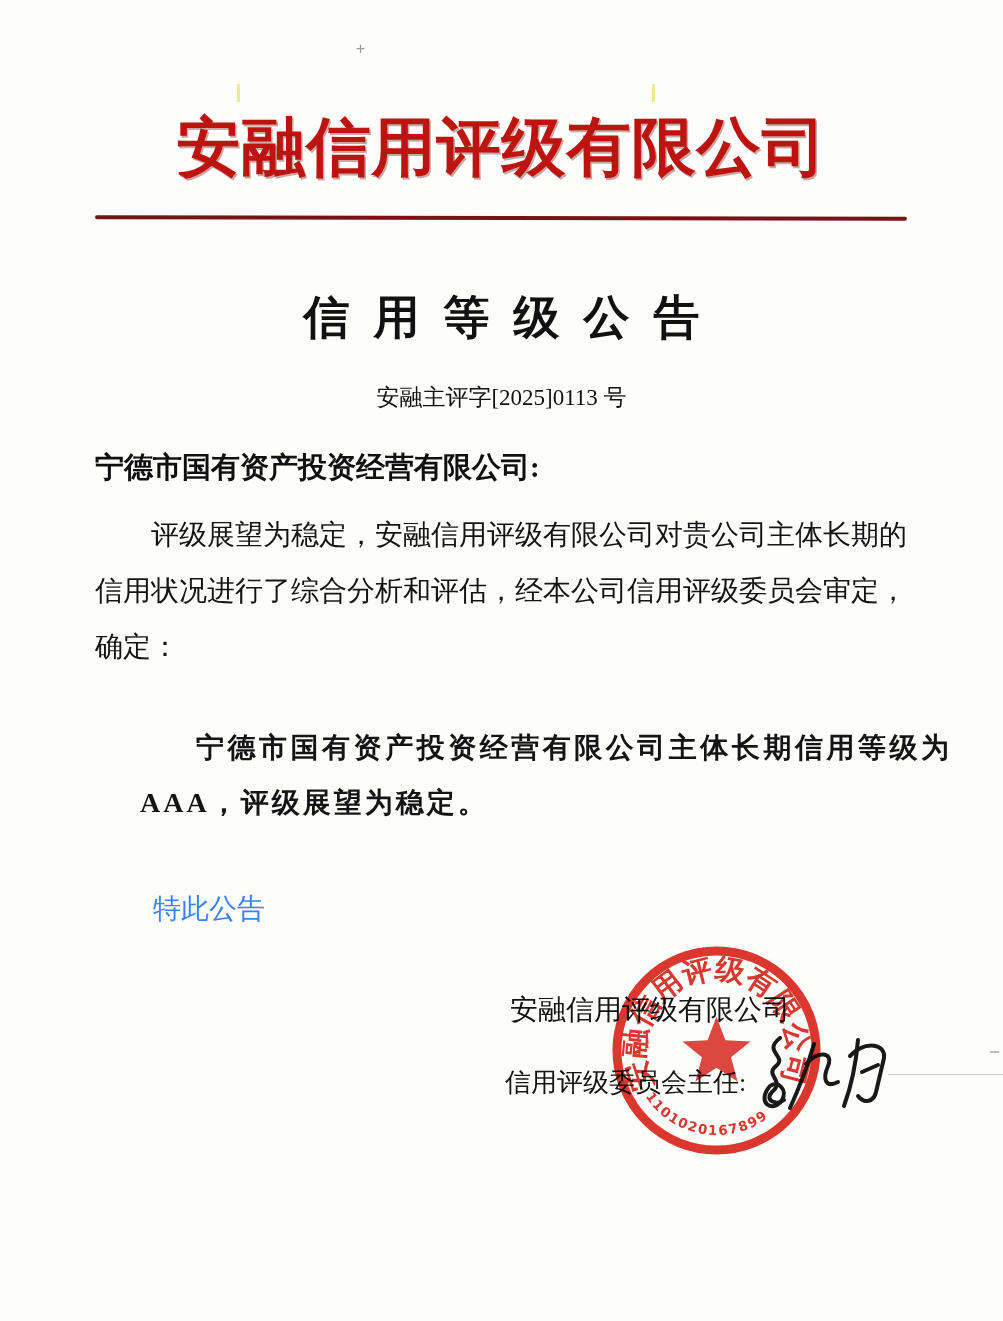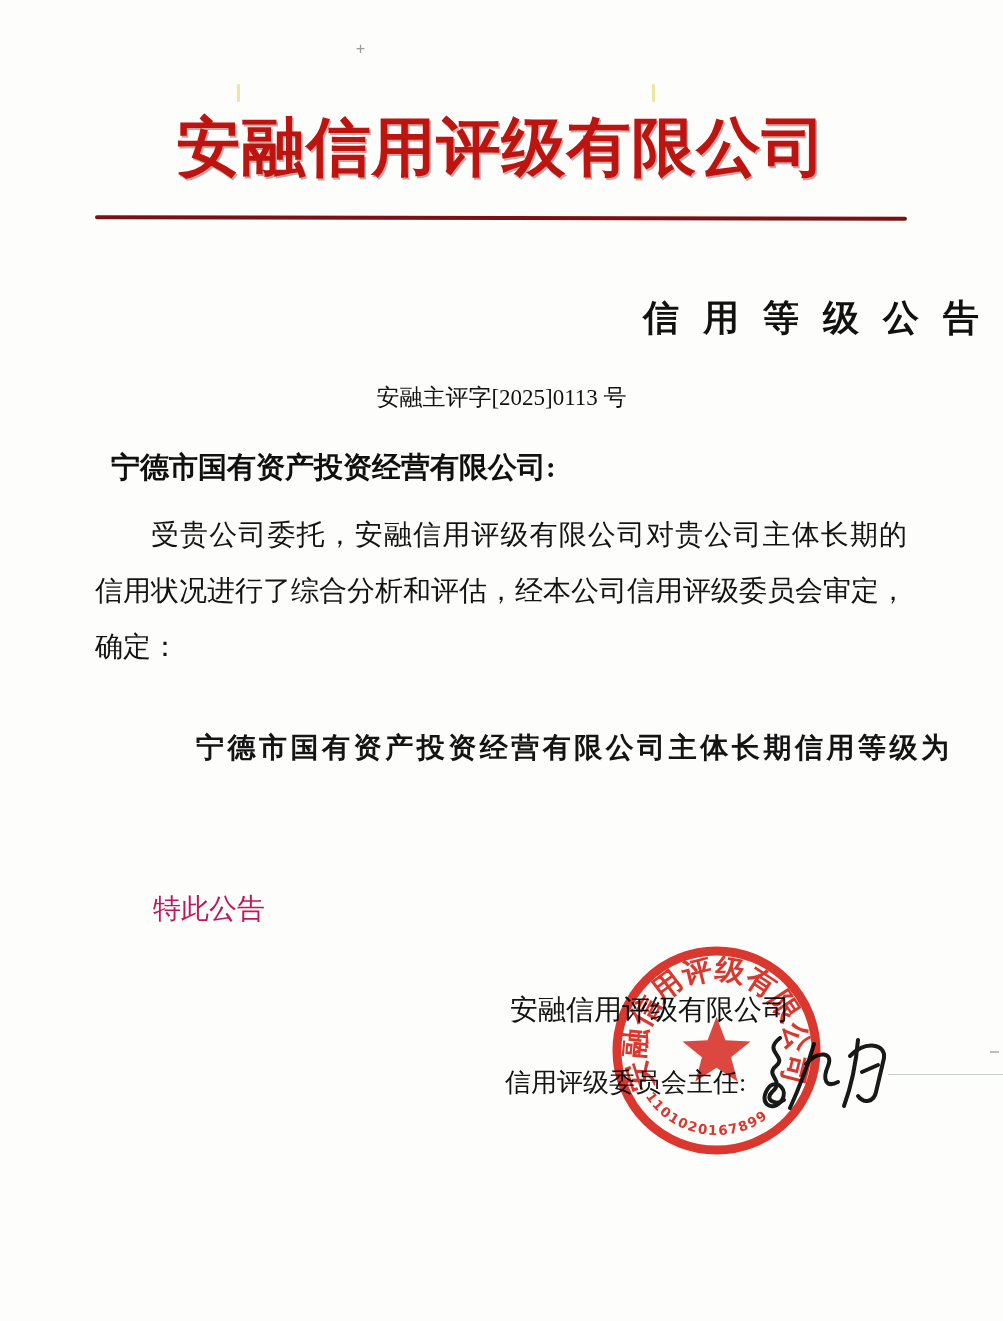--- a/index.html
+++ b/index.html
@@ -22,47 +22,47 @@
   }
   .rule{
     position:absolute;top:216px;left:95px;width:812px;height:4px;
     background:#7a1214;
     transform:rotate(.12deg);
     border-radius:2px;
   }
   
   .doc-title{
     position:absolute;top:294px;left:0;width:100%;
-    text-align:right;
-    font-size:36px;font-weight:700;line-height:48px;
+    text-align:center;
+    font-size:46px;font-weight:700;line-height:48px;
     letter-spacing:24px;text-indent:24px;
     color:#111;
   }
   .doc-number{
     position:absolute;top:382px;left:0;width:100%;
     text-align:center;
     font-size:23px;line-height:32px;color:#111;
   }
   
   .recipient{
     position:absolute;top:450px;left:95px;width:812px;
-    font-size:29px;font-weight:800;line-height:34px;color:#101010;margin-left:16px;
+    font-size:29px;font-weight:800;line-height:34px;color:#101010;
   }
   .bodyline{
     position:absolute;left:95px;width:812px;height:38px;
     font-size:28px;line-height:34px;color:#141414;
     overflow:hidden;
   }
   .just{text-align:justify;}
   .just::after{content:'';display:inline-block;width:100%;height:0;}
   .indent{text-indent:56px;}
   .bold{font-weight:800;letter-spacing:3px;margin-left:45px;}
   .closing{
     position:absolute;top:892px;left:153px;
-    font-size:28px;line-height:34px;color:#be185d;
+    font-size:28px;line-height:34px;color:#3b82f6;
   }
   
   .sig-company{position:absolute;top:993px;left:510px;font-size:28px;line-height:34px;color:#141414;}
   .sig-role{position:absolute;top:1066px;left:505px;font-size:26px;line-height:34px;color:#141414;}
   .sig-date{position:absolute;top:1141px;left:505px;font-size:28px;line-height:34px;letter-spacing:.5px;color:#141414;}
   
   .seal{
     position:absolute;left:607px;top:941px;width:219px;height:219px;
     mix-blend-mode:multiply;opacity:.92;
   }
@@ -90,25 +90,26 @@
   <div class="dash"></div>
 
   <div class="letterhead">安融信用评级有限公司</div>
   <div class="rule"></div>
 
   <div class="doc-title">信用等级公告</div>
   <div class="doc-number">安融主评字[2025]0113 号</div>
 
   <div class="recipient">宁德市国有资产投资经营有限公司:</div>
 
-  <div class="bodyline just indent" style="top:518px">受贵公司委托，安融信用评级有限公司对贵公司主体长期的</div>
+  <div class="bodyline just indent" style="top:518px">评级展望为稳定，安融信用评级有限公司对贵公司主体长期的</div>
   <div class="bodyline" style="top:630px">确定：</div>
   <div class="bodyline just" style="top:574px">信用状况进行了综合分析和评估，经本公司信用评级委员会审定，</div>
 
   <div class="bodyline just indent bold" style="top:731px">宁德市国有资产投资经营有限公司主体长期信用等级为</div>
+  <div class="bodyline bold" style="top:786px">AAA，评级展望为稳定。</div>
 
   <div class="closing">特此公告</div>
 
   <div class="sig-company">安融信用评级有限公司</div>
   <div class="sig-role">信用评级委员会主任:</div>
 
   <svg class="autograph" viewBox="0 0 160 85" aria-hidden="true">
     <g fill="none" stroke="#191919" stroke-width="4" stroke-linecap="round" stroke-linejoin="round">
       <path d="M30,8 C12,22 38,26 26,36 C14,46 36,50 22,62 C14,70 26,76 34,70"></path>
       <path d="M20,56 C6,72 22,84 32,70 C38,60 28,50 20,56"></path>

